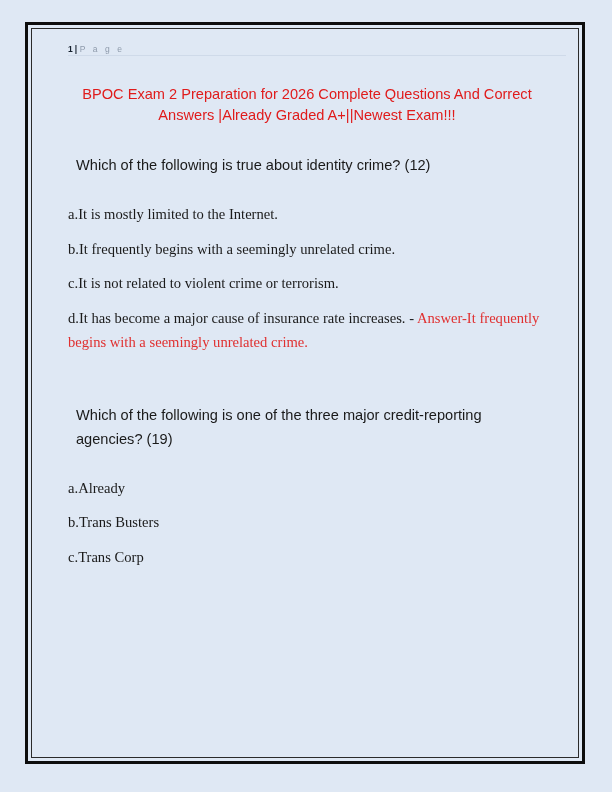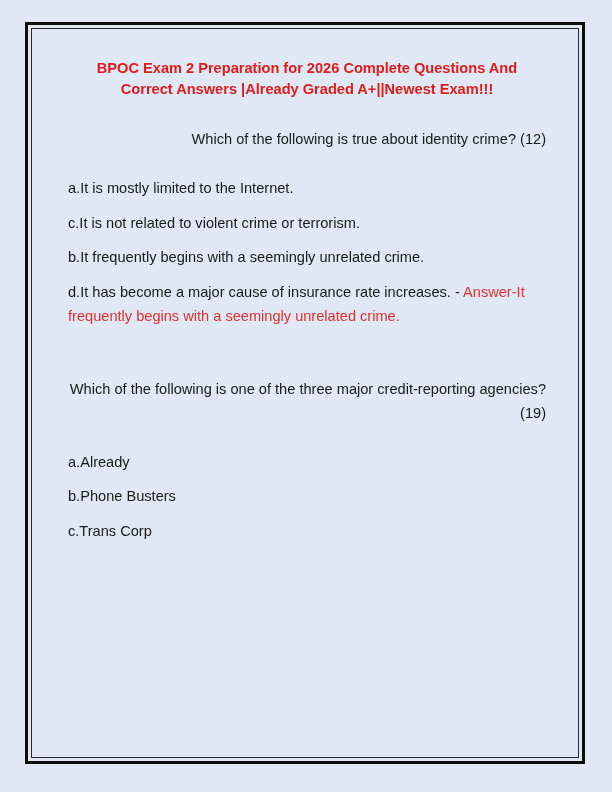--- a/index.html
+++ b/index.html
@@ -96,52 +96,52 @@
   
   .content {
     padding: 0 24px 0 26px;
     box-sizing: border-box;
   }
 
   .doc-title {
     margin: 26px 0 0 0;
     text-align: center;
     font-size: 14.6px;
-    font-weight: bold;
+    font-weight: normal;
     line-height: 1.42;
     color: #e01b1b;
     padding: 0 6px;
   }
 
   .q-block {
     margin-top: 29px;
   }
   .q-block.second {
     margin-top: 50px;
   }
 
   .question-text {
     font-size: 14.6px;
     line-height: 1.62;
     color: #1a1a1a;
-    margin: 0;
-    text-align: right;
+    margin: 8px;
   }
 
   .options {
     margin: 0;
     padding: 0;
     list-style: none;
     margin-top: 25px;
   }
   .option {
     font-size: 14.6px;
     line-height: 1.62;
     color: #1a1a1a;
     margin: 0 0 11px 0;
+    font-family: Liberation Serif, serif;
   }
   .option:last-child {
     margin-bottom: 0;
   }
   .answer-hl {
     color: #e03030;
   }
   .dash-sep {
     color: #1a1a1a;
   }
@@ -149,51 +149,57 @@
 </head>
 <body>
 
 <div class="page-canvas">
 
   <div class="page-frame-outer"></div>
   <div class="page-frame-inner"></div>
 
   <div class="page-body">
 
+    <div class="doc-header">
+      <div class="header-pagemark">
+        <span class="pm-num">1</span><span class="pm-sep">|</span><span class="pm-word">P a g e</span>
+      </div>
+      <div class="header-rule"></div>
+    </div>
 
     <div class="content">
 
       <h1 class="doc-title">BPOC Exam 2 Preparation for 2026 Complete Questions And Correct Answers |Already Graded A+||Newest Exam!!!</h1>
 
       <div class="q-block">
         <p class="question-text">Which of the following is true about identity crime? (12)</p>
         <ul class="options">
           <li class="option">
             <span>a.It is mostly limited to the Internet.</span>
           </li>
           <li class="option">
+            <span>b.It frequently begins with a seemingly unrelated crime.</span>
+          </li>
+          <li class="option">
             <span>c.It is not related to violent crime or terrorism.</span>
-          </li>
-          <li class="option">
-            <span>b.It frequently begins with a seemingly unrelated crime.</span>
           </li>
           <li class="option">
             <span>d.It has become a major cause of insurance rate increases.</span><span class="dash-sep"> - </span><span class="answer-hl">Answer-It frequently begins with a seemingly unrelated crime.</span>
           </li>
         </ul>
       </div>
 
       <div class="q-block second">
         <p class="question-text">Which of the following is one of the three major credit-reporting agencies? (19)</p>
         <ul class="options">
           <li class="option">
             <span>a.Already</span>
           </li>
           <li class="option">
-            <span>b.Phone Busters</span>
+            <span>b.Trans Busters</span>
           </li>
           <li class="option">
             <span>c.Trans Corp</span>
           </li>
         </ul>
       </div>
 
     </div>
   </div>
 </div>

